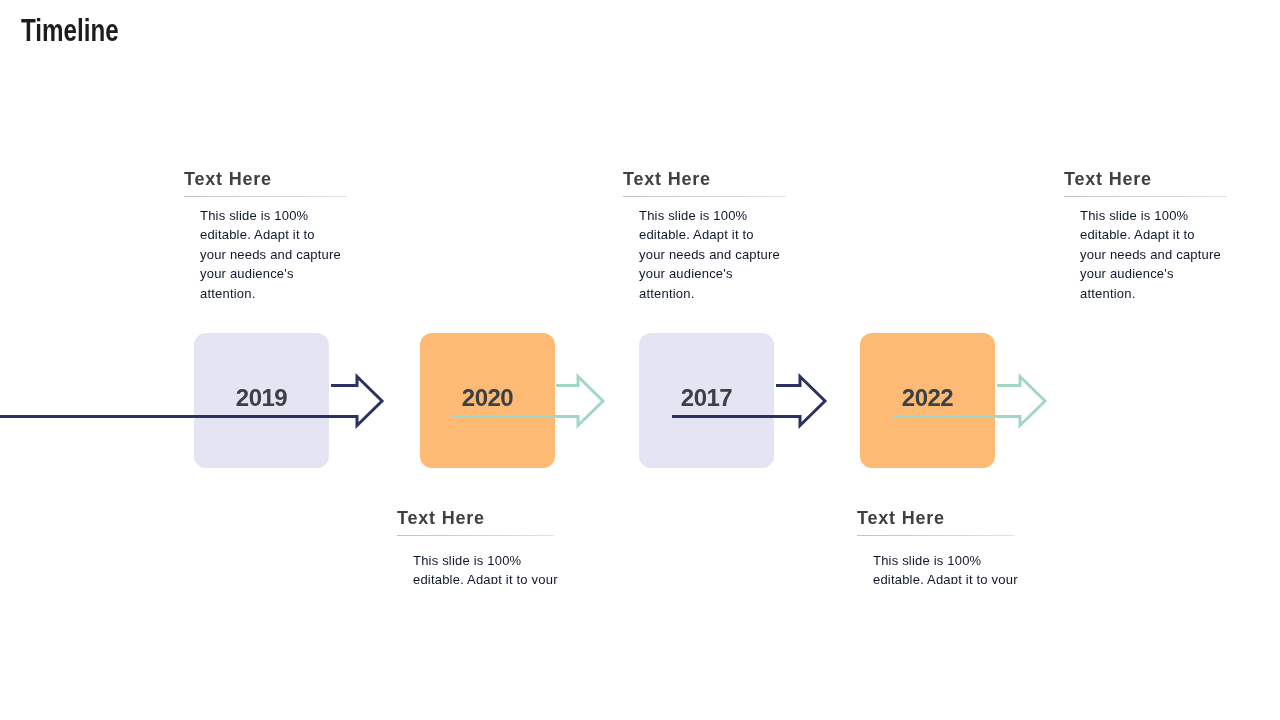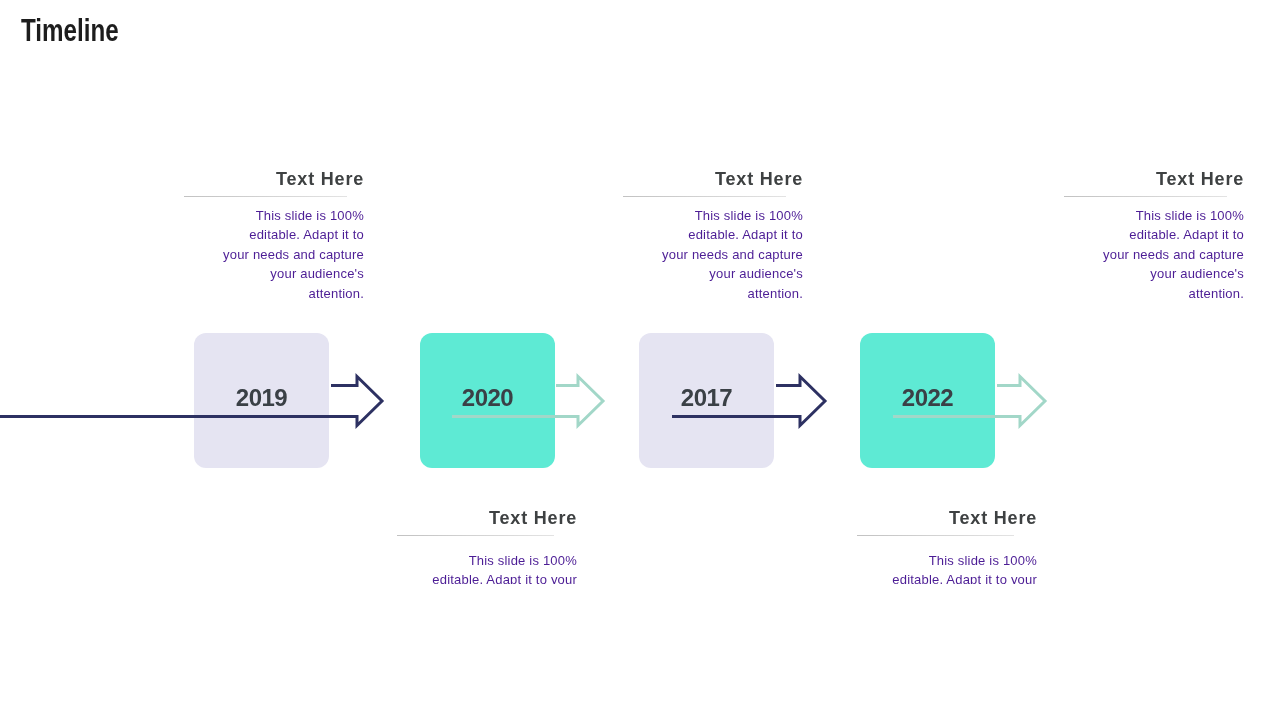--- a/index.html
+++ b/index.html
@@ -40,21 +40,21 @@
     z-index: 1;
   }
   .year-box .year {
     font-size: 24px;
     font-weight: bold;
     letter-spacing: -0.5px;
     color: #3a4046;
     transform: translateY(-3px);
   }
   .fill-lavender { background: #e5e4f2; }
-  .fill-mint     { background: #5eead4; }
+  .fill-mint     { background: #fdba74; }
   .fill-red      { background: #e85c4f; }
   .fill-red .year { color: #ffffff; }
 
   .box-1 { left: 194px; }
   .box-2 { left: 420px; }
   .box-3 { left: 639px; }
   .box-4 { left: 860px; }
   .box-5 { left: 1080px; }
 
   
@@ -70,42 +70,41 @@
     stroke-width: 3;
     stroke-linejoin: miter;
     stroke-linecap: butt;
   }
 
   
   .tblock {
     position: absolute;
     width: 180px;
     z-index: 3;
-    text-align: right;
   }
   .tblock h3 {
     margin: 0;
     font-size: 18px;
     line-height: 23px;
     font-weight: bold;
     letter-spacing: 0.8px;
     color: #3e4142;
     white-space: nowrap;
   }
   .tblock .heading-rule {
     height: 1px;
     margin-top: 5px;
     background: linear-gradient(to right, #c2c2c2, #e3e3e3);
   }
   .tblock p {
-    margin: 9px 0 0 2px;
+    margin: 9px 0 0 16px;
     font-size: 13px;
     line-height: 19.4px;
     letter-spacing: 0.2px;
-    color: #4c1d95;
+    color: #0f172a;
     white-space: pre-line;
   }
   .tblock.pos-top    { top: 168px; }
   .tblock.pos-bottom { top: 507px; }
   .tblock.pos-bottom p { margin-top: 15px; }
   .tblock.pos-top .heading-rule { width: 163px; }
   .tblock.pos-bottom .heading-rule { width: 157px; }
 
   .tb-1 { left: 184px; }
   .tb-2 { left: 397px; }

